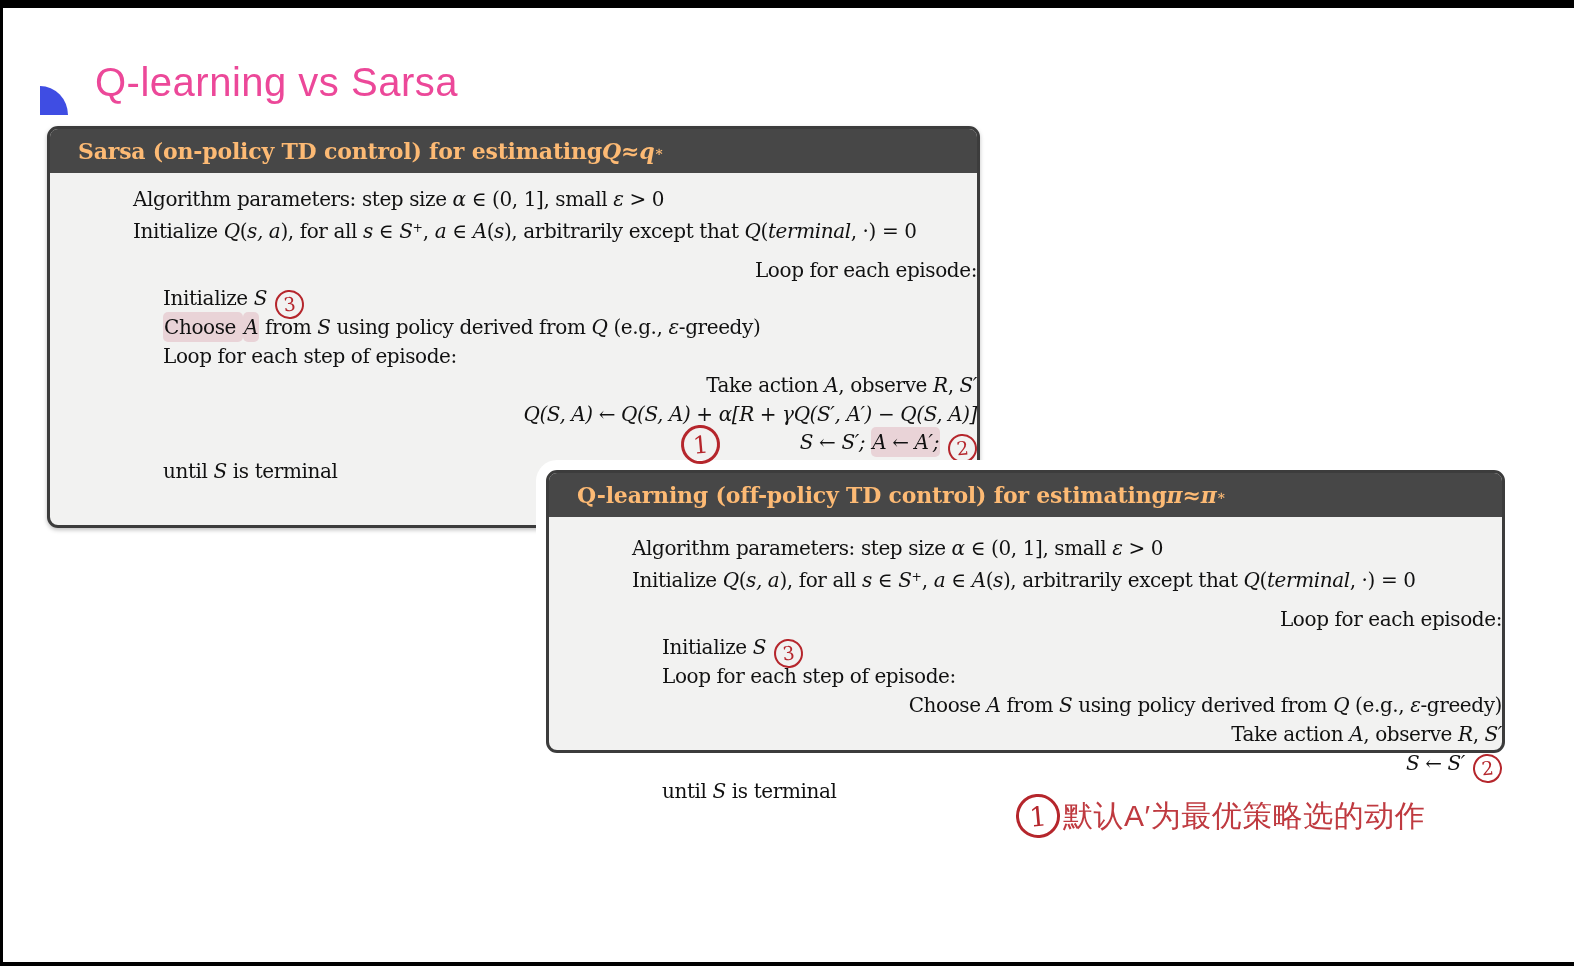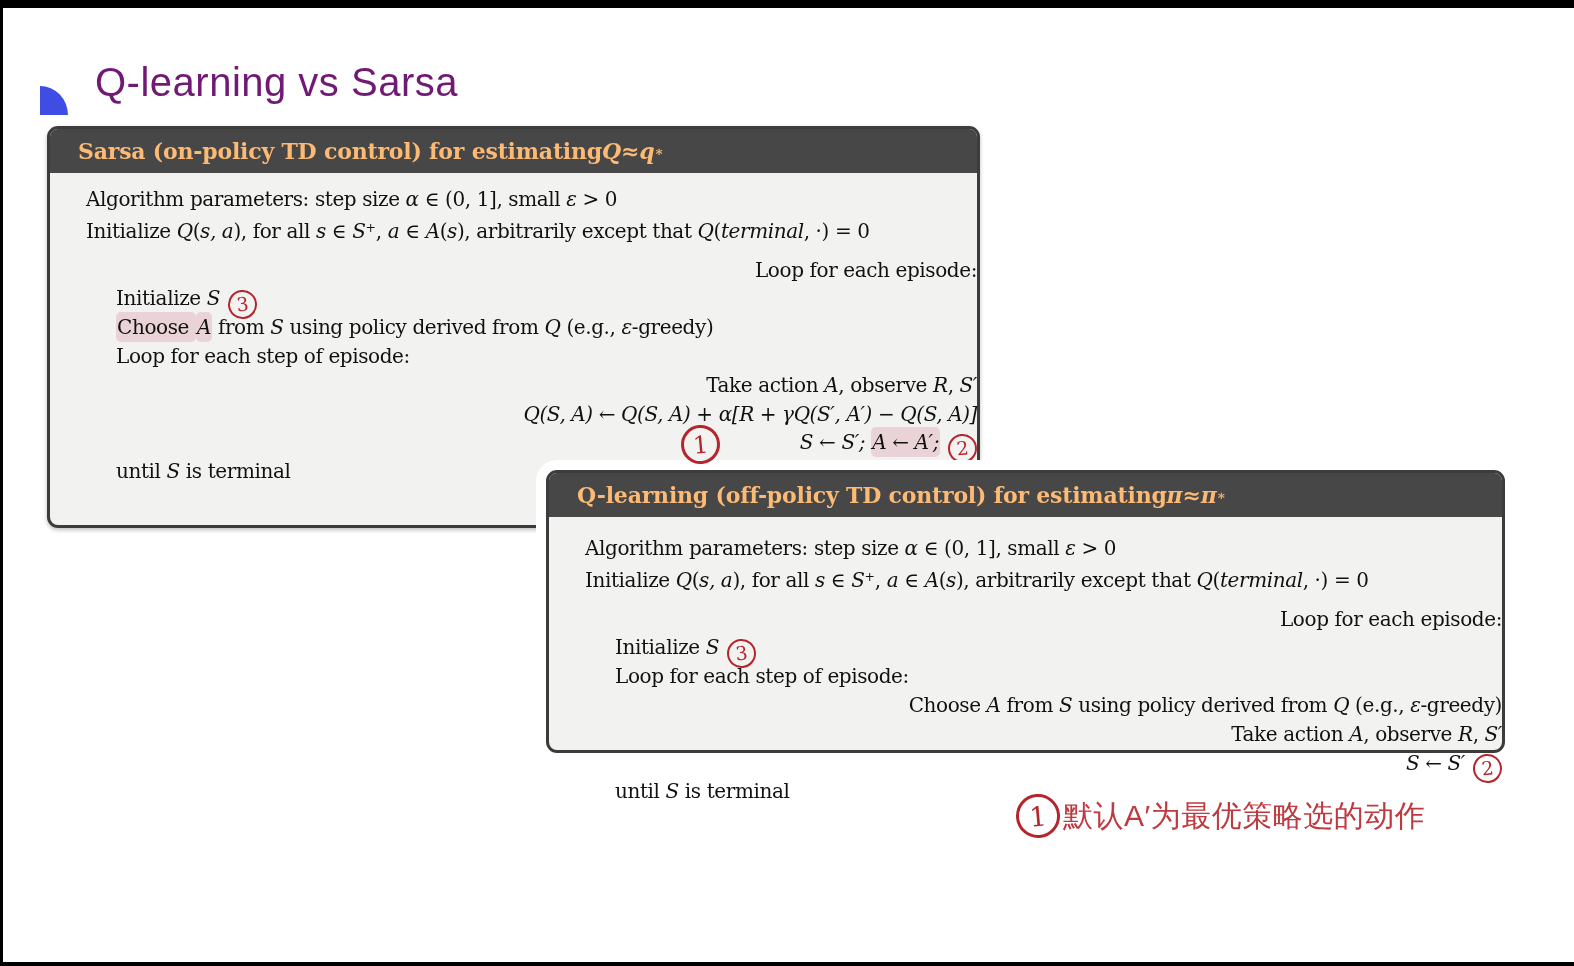--- a/index.html
+++ b/index.html
@@ -13,21 +13,21 @@
     border-top:8px solid #000;border-left:3px solid #000;border-bottom:4px solid #000;
     box-sizing:border-box;
   }
   
   .accent{
     position:absolute;left:37px;top:78px;width:28px;height:29px;
     background:#3f4de3;border-radius:0 100% 0 0;
   }
   .page-title{
     position:absolute;left:92px;top:52px;margin:0;
-    font-size:40px;font-weight:500;color:#701a75;letter-spacing:0.5px;
+    font-size:40px;font-weight:500;color:#ec4899;letter-spacing:0.5px;
     font-family:"Liberation Sans",sans-serif;
   }
   
   .algo-box{
     position:absolute;box-sizing:border-box;
     border:3px solid #3c3c3c;border-radius:11px;
     background:#f2f2f1;overflow:visible;
     font-family:"DejaVu Serif",serif;color:#111;
     box-shadow:0 2px 4px rgba(0,0,0,.25);
   }
@@ -35,21 +35,21 @@
   .algo-box.qlearning{left:543px;top:462px;width:959px;height:283px;z-index:3;
     box-shadow:0 0 0 10px #ffffff,0 2px 4px rgba(0,0,0,.25);}
   .algo-header{
     background:#474747;color:#fdba74;
     border-radius:8px 8px 0 0;
     height:44px;display:flex;align-items:center;
     padding-left:28px;font-size:22px;font-weight:bold;
     letter-spacing:-0.2px;white-space:nowrap;
   }
   .algo-body{
-    padding:12px 0 0 8px;font-size:20px;letter-spacing:-0.4px;
+    padding:12px 0 0 8px;font-size:20px;letter-spacing:-0.4px;margin-left:47px;
   }
   .qlearning .algo-body{padding-top:17px;}
   .line{line-height:28.8px;height:28.8px;white-space:nowrap;}
   .line.gap{margin-top:13px;text-align:right;}
   .ind0{padding-left:28px;}
   .ind1{padding-left:58px;}
   .ind2{padding-left:91px;text-align:right;}
   .it{font-style:italic;}
   .sup{font-size:0.62em;vertical-align:0.5em;letter-spacing:0;}
   .sub{font-size:0.62em;vertical-align:-0.25em;letter-spacing:0;}

